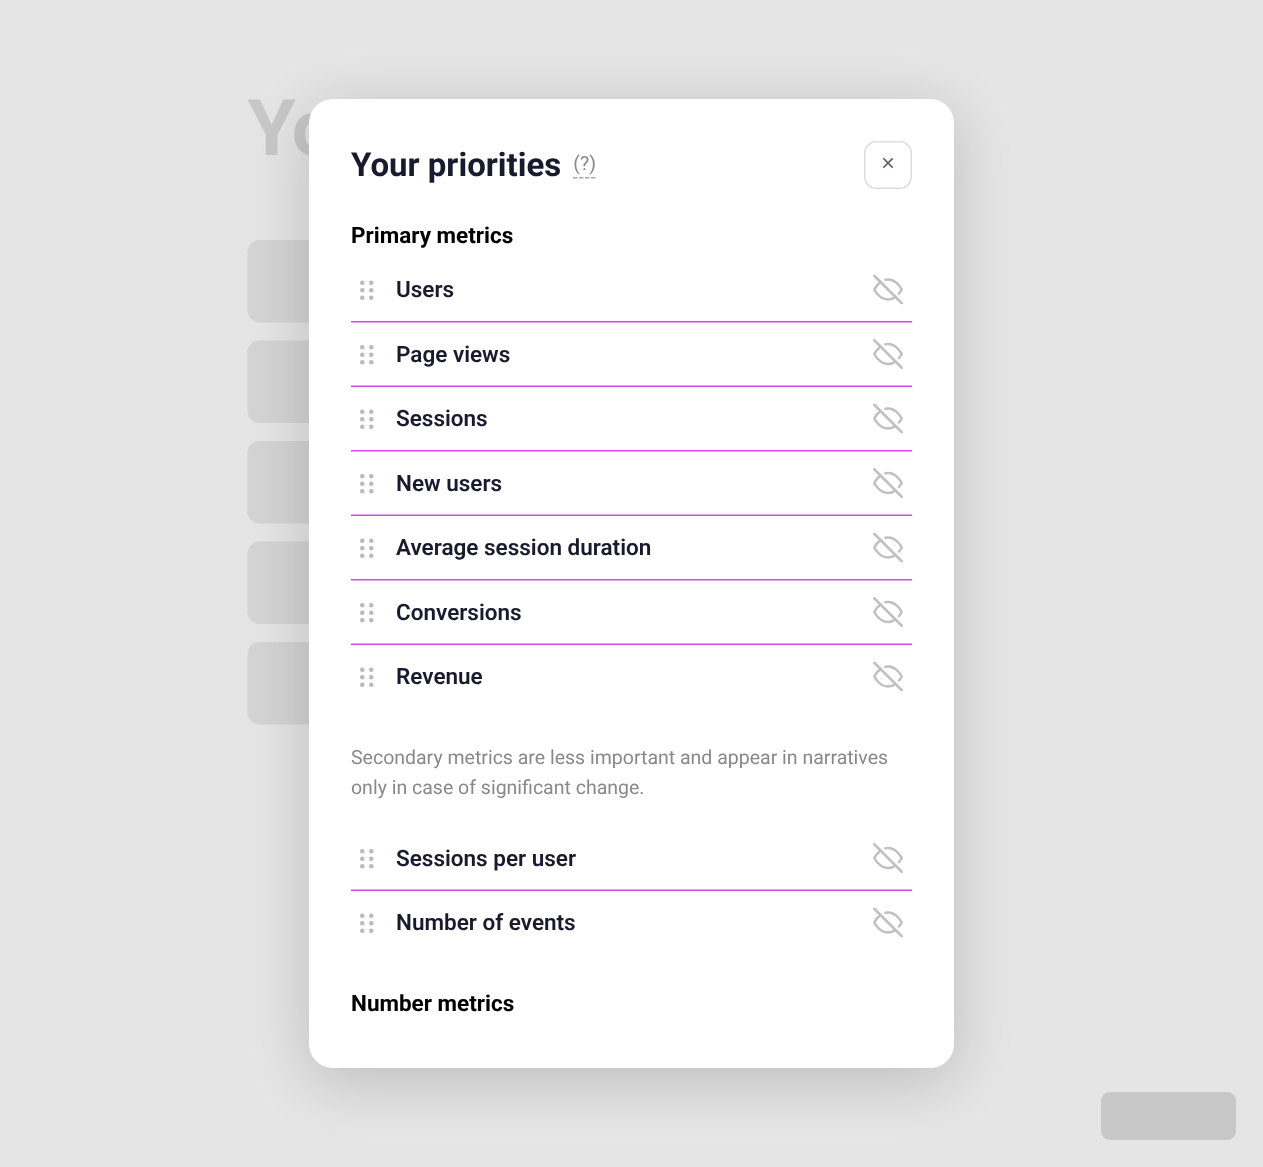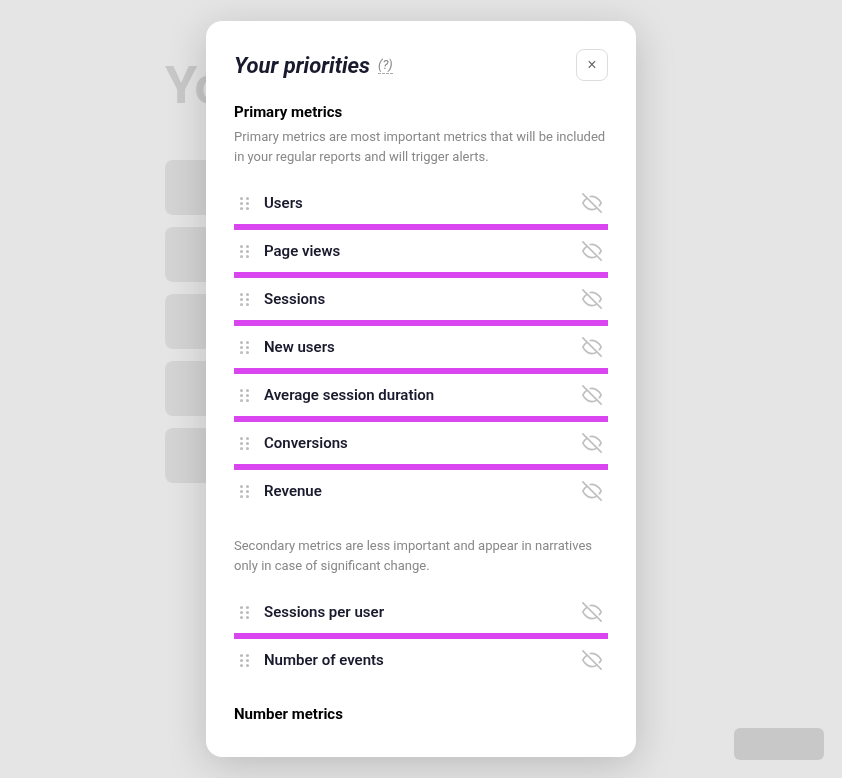--- a/index.html
+++ b/index.html
@@ -83,21 +83,20 @@
       display: flex;
       align-items: center;
       justify-content: space-between;
       margin-bottom: 22px;
     }
 
     .modal-title-row {
       display: flex;
       align-items: center;
       gap: 8px;
-      font-style: italic;
     }
 
     .modal-title {
       font-size: 22px;
       font-weight: 700;
       color: #1a1a2e;
     }
 
     .help-badge {
       font-size: 13px;
@@ -140,21 +139,21 @@
       flex-direction: column;
       gap: 0;
       margin-bottom: 24px;
     }
 
     .metric-row {
       display: flex;
       align-items: center;
       justify-content: space-between;
       padding: 10px 4px;
-      border-bottom: 6px solid #d946ef;
+      border-bottom: 1px solid #d946ef;
     }
 
     .metric-row:last-child {
       border-bottom: none;
     }
 
     .metric-left {
       display: flex;
       align-items: center;
       gap: 12px;
@@ -215,21 +214,20 @@
     <div class="modal-header">
       <div class="modal-title-row">
         <span class="modal-title">Your priorities</span>
         <span class="help-badge">(?)</span>
       </div>
       <button class="close-btn">×</button>
     </div>
 
     <div>
       <div class="section-title">Primary metrics</div>
-      <div class="section-desc">Primary metrics are most important metrics that will be included in your regular reports and will trigger alerts.</div>
       <div class="metric-list" id="primary-list">
           <div class="metric-row">
         <div class="metric-left">
           <div class="drag-handle">
             <div class="drag-dots">
       <div class="drag-dot"></div>
                   <div class="drag-dot"></div>
       <div class="drag-dot"></div>
                   <div class="drag-dot"></div>
       <div class="drag-dot"></div>

